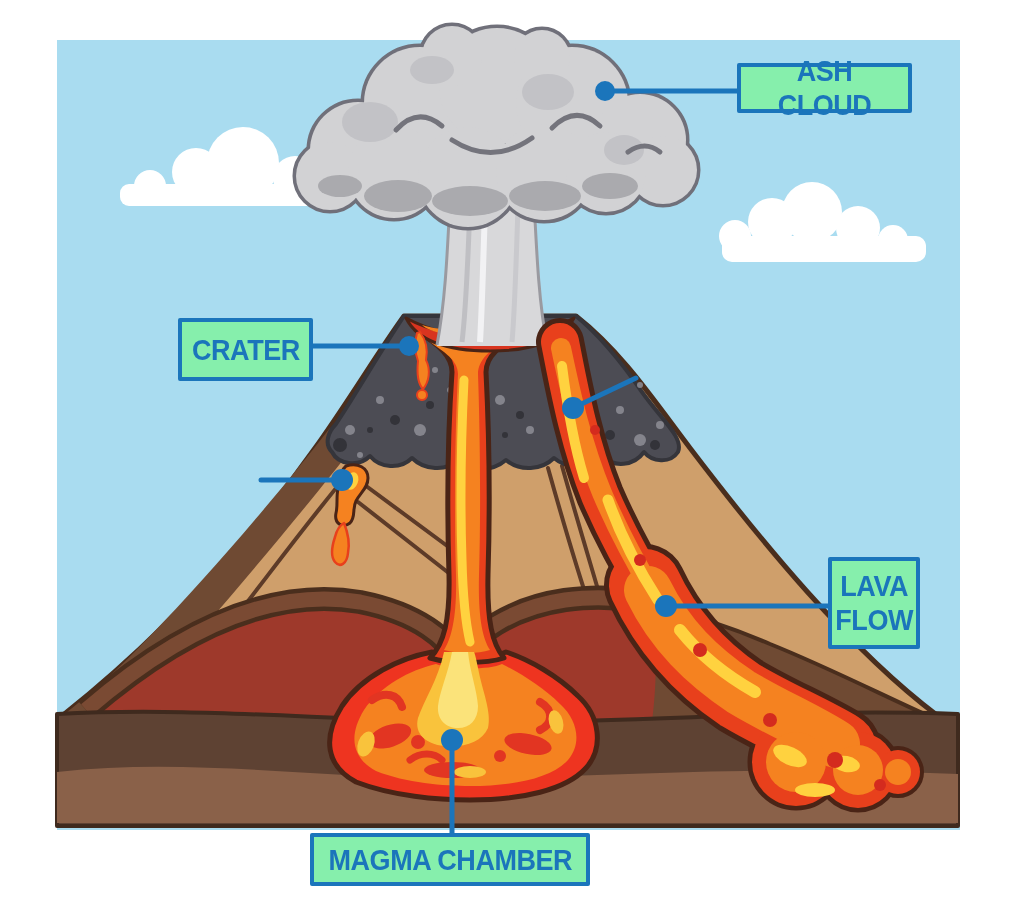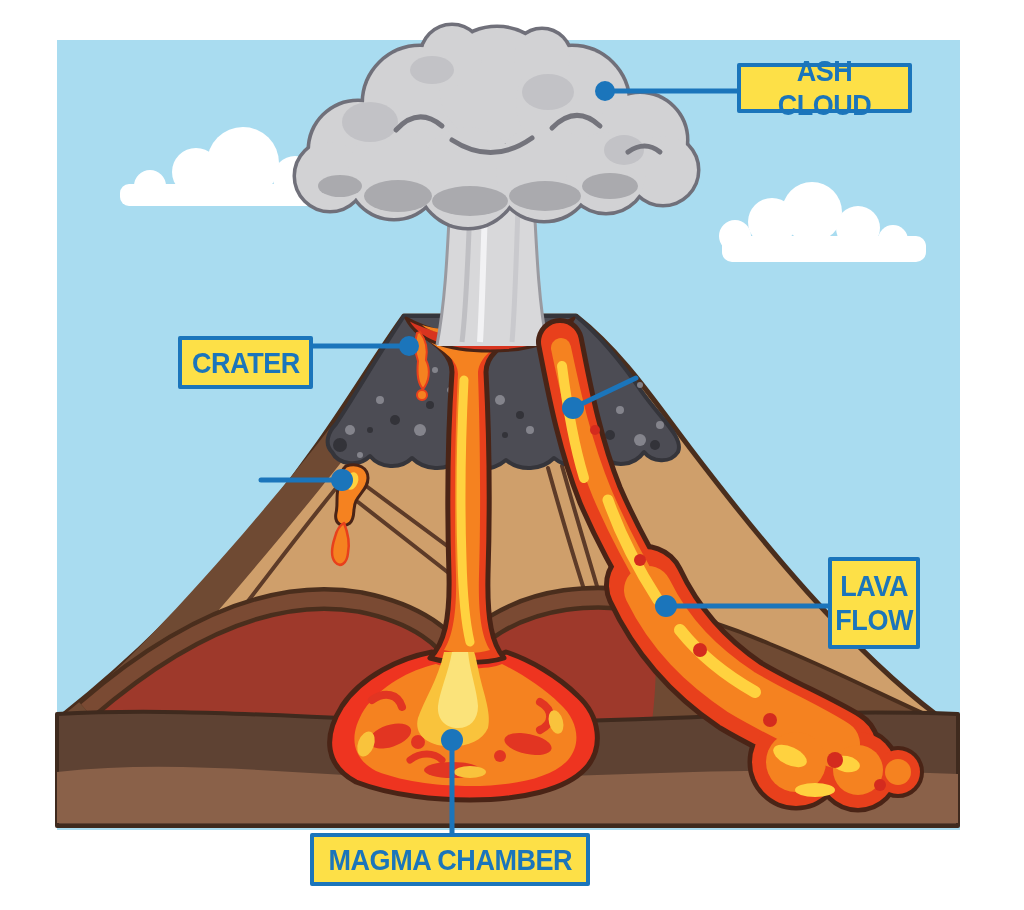--- a/index.html
+++ b/index.html
@@ -22,21 +22,21 @@
   .f-lyellow{fill:var(--lava-yellow,#ffd23f);}
   .f-mred{fill:var(--magma-red,#ee3420);}
   .f-myellow{fill:var(--magma-yellow,#f9c33c);}
   .s-outline{stroke:var(--outline-dark,#4a2416);}
   .s-lred{stroke:var(--lava-red,#e8401c);}
   .s-lorange{stroke:var(--lava-orange,#f58220);}
   .s-lyellow{stroke:var(--lava-yellow,#ffd23f);}
   .s-accent{stroke:var(--accent-blue,#1b75bb);}
   .f-accent{fill:var(--accent-blue,#1b75bb);}
 
-  .label{position:absolute;box-sizing:border-box;background:#fde047;
+  .label{position:absolute;box-sizing:border-box;background:#86efac;
          border:4px solid var(--accent-blue,#1b75bb);border-radius:2px;
          display:flex;align-items:center;justify-content:center;
          color:var(--accent-blue,#1b75bb);font-weight:bold;font-size:30px;
          letter-spacing:-0.5px;text-align:center;line-height:1.12;}
   .label span{display:inline-block;transform:scaleX(0.9);transform-origin:center center;white-space:pre-line;}
 </style>
 </head>
 <body>
 
 <div id="stage">
@@ -302,21 +302,21 @@
       <g>
         <path class="s-accent" stroke-width="5" d="M 452 833 L 452 740"></path>
           <circle class="f-accent" cx="452" cy="740" r="11"></circle>
       </g>
     </g>
   </svg>
 
   <div class="label" style="left:737px;top:63px;width:175px;height:50px">
     <span>ASH CLOUD</span>
   </div>
-  <div class="label" style="left:178px;top:336px;width:135px;height:53px">
+  <div class="label" style="left:178px;top:318px;width:135px;height:63px">
     <span>CRATER</span>
   </div>
   <div class="label" style="left:828px;top:557px;width:92px;height:92px">
     <span>LAVA FLOW</span>
   </div>
   <div class="label" style="left:310px;top:833px;width:280px;height:53px">
     <span>MAGMA CHAMBER</span>
   </div>
 </div>
 

